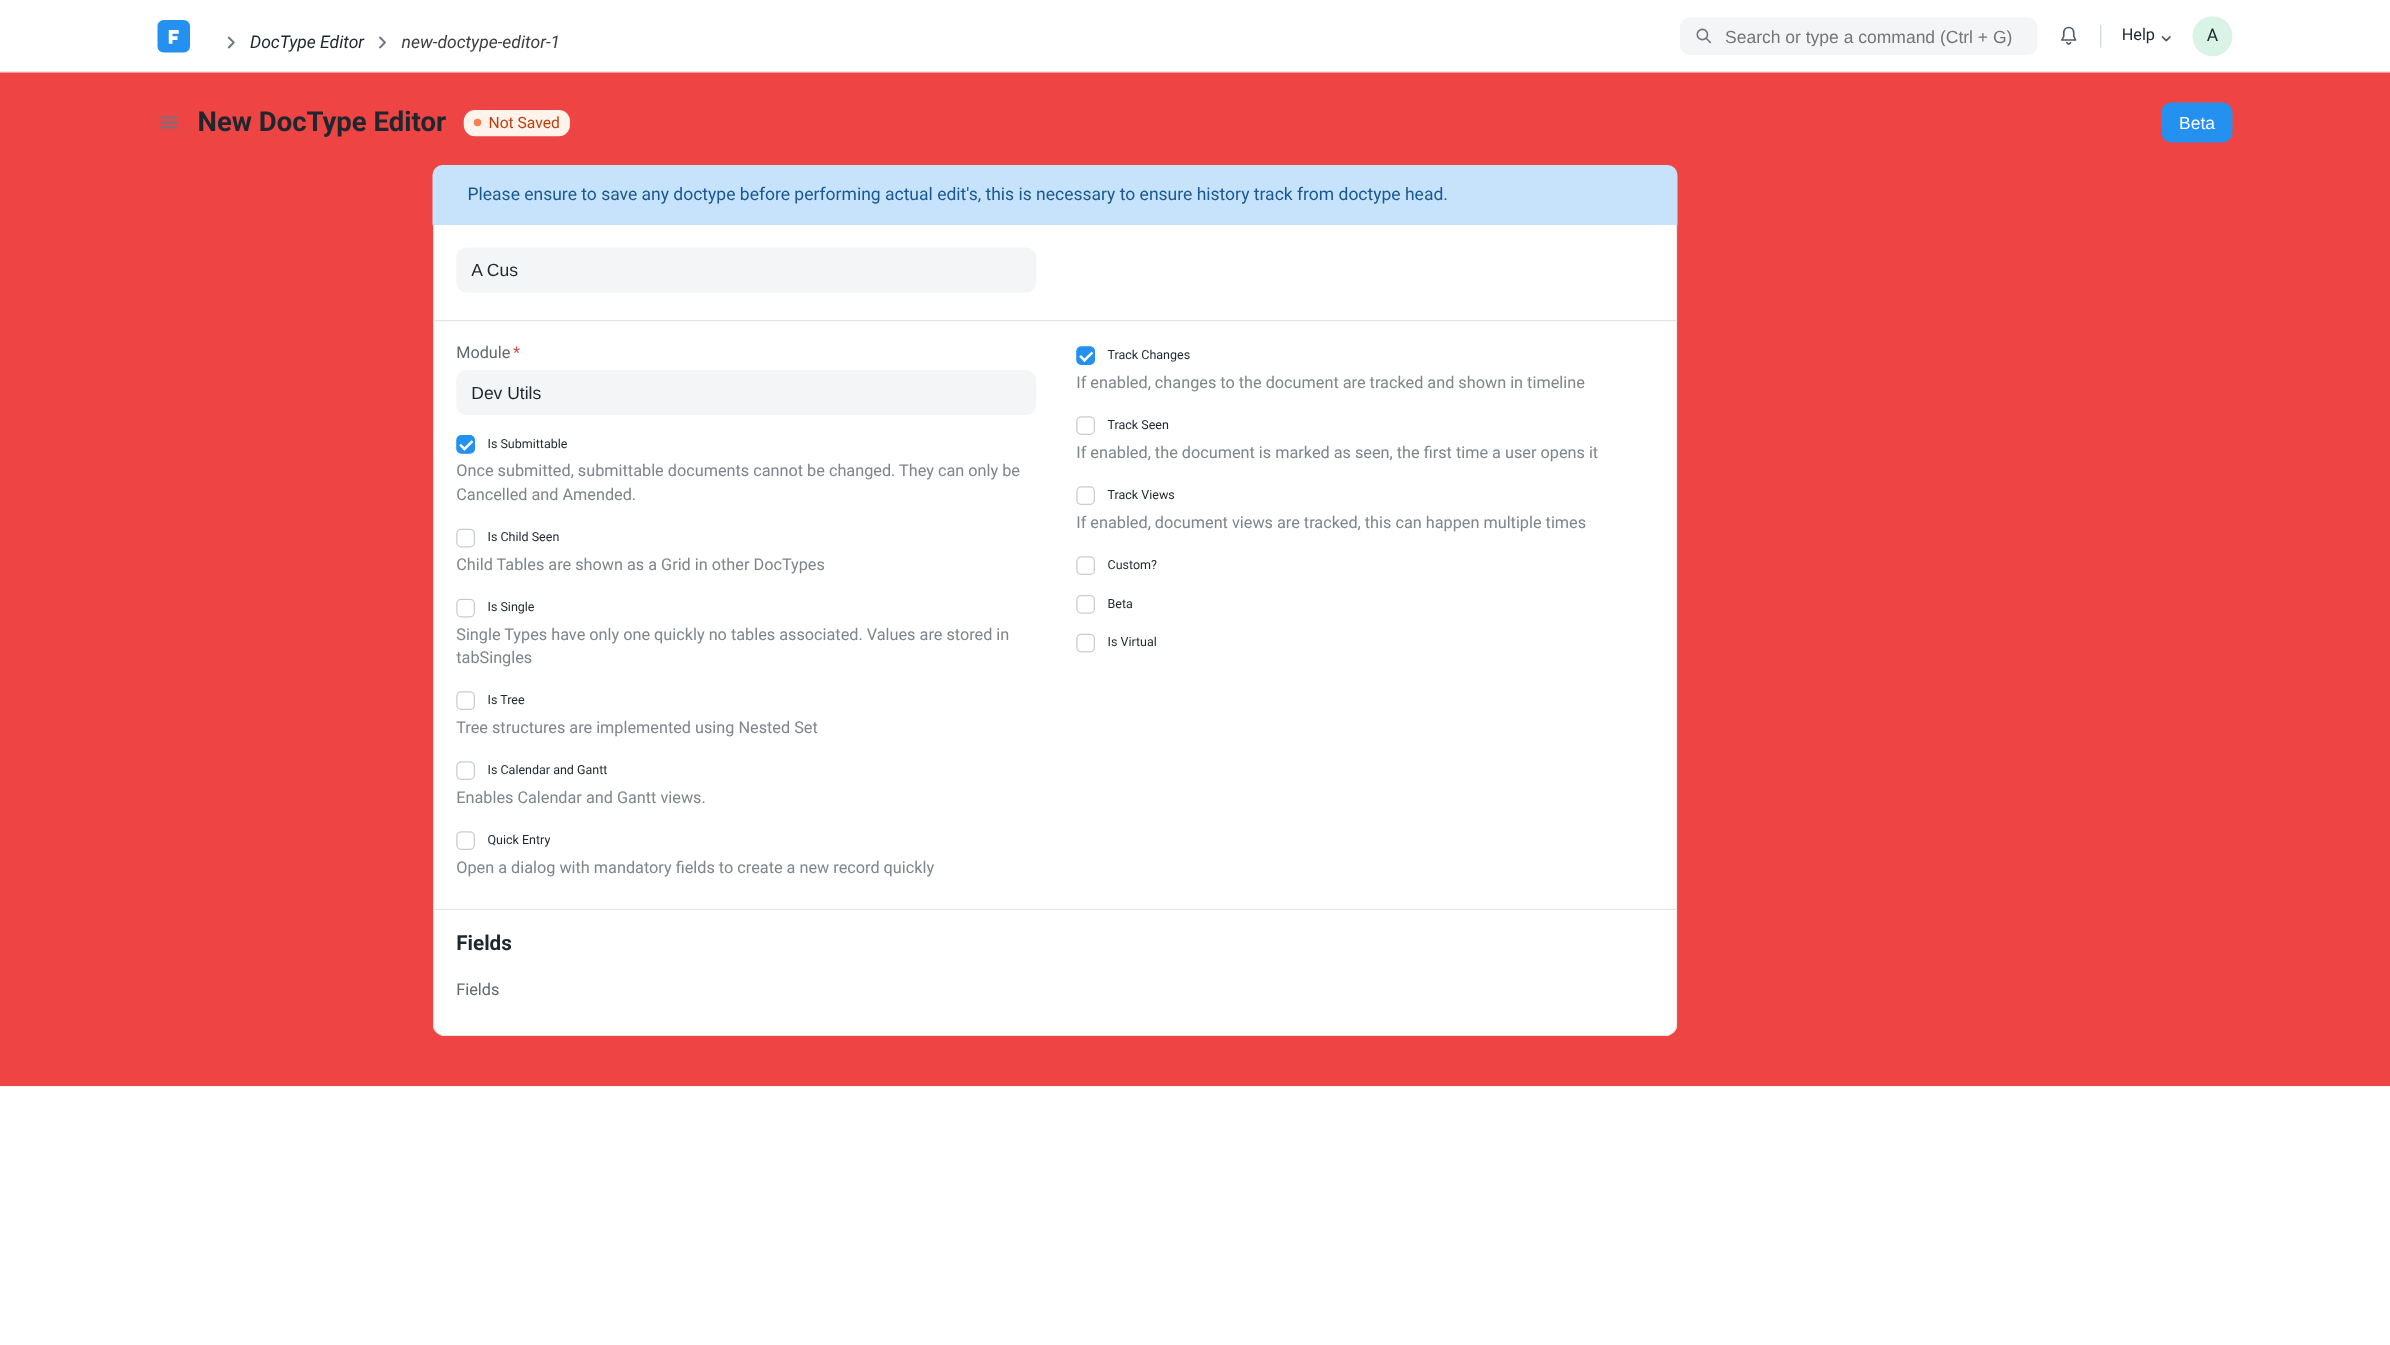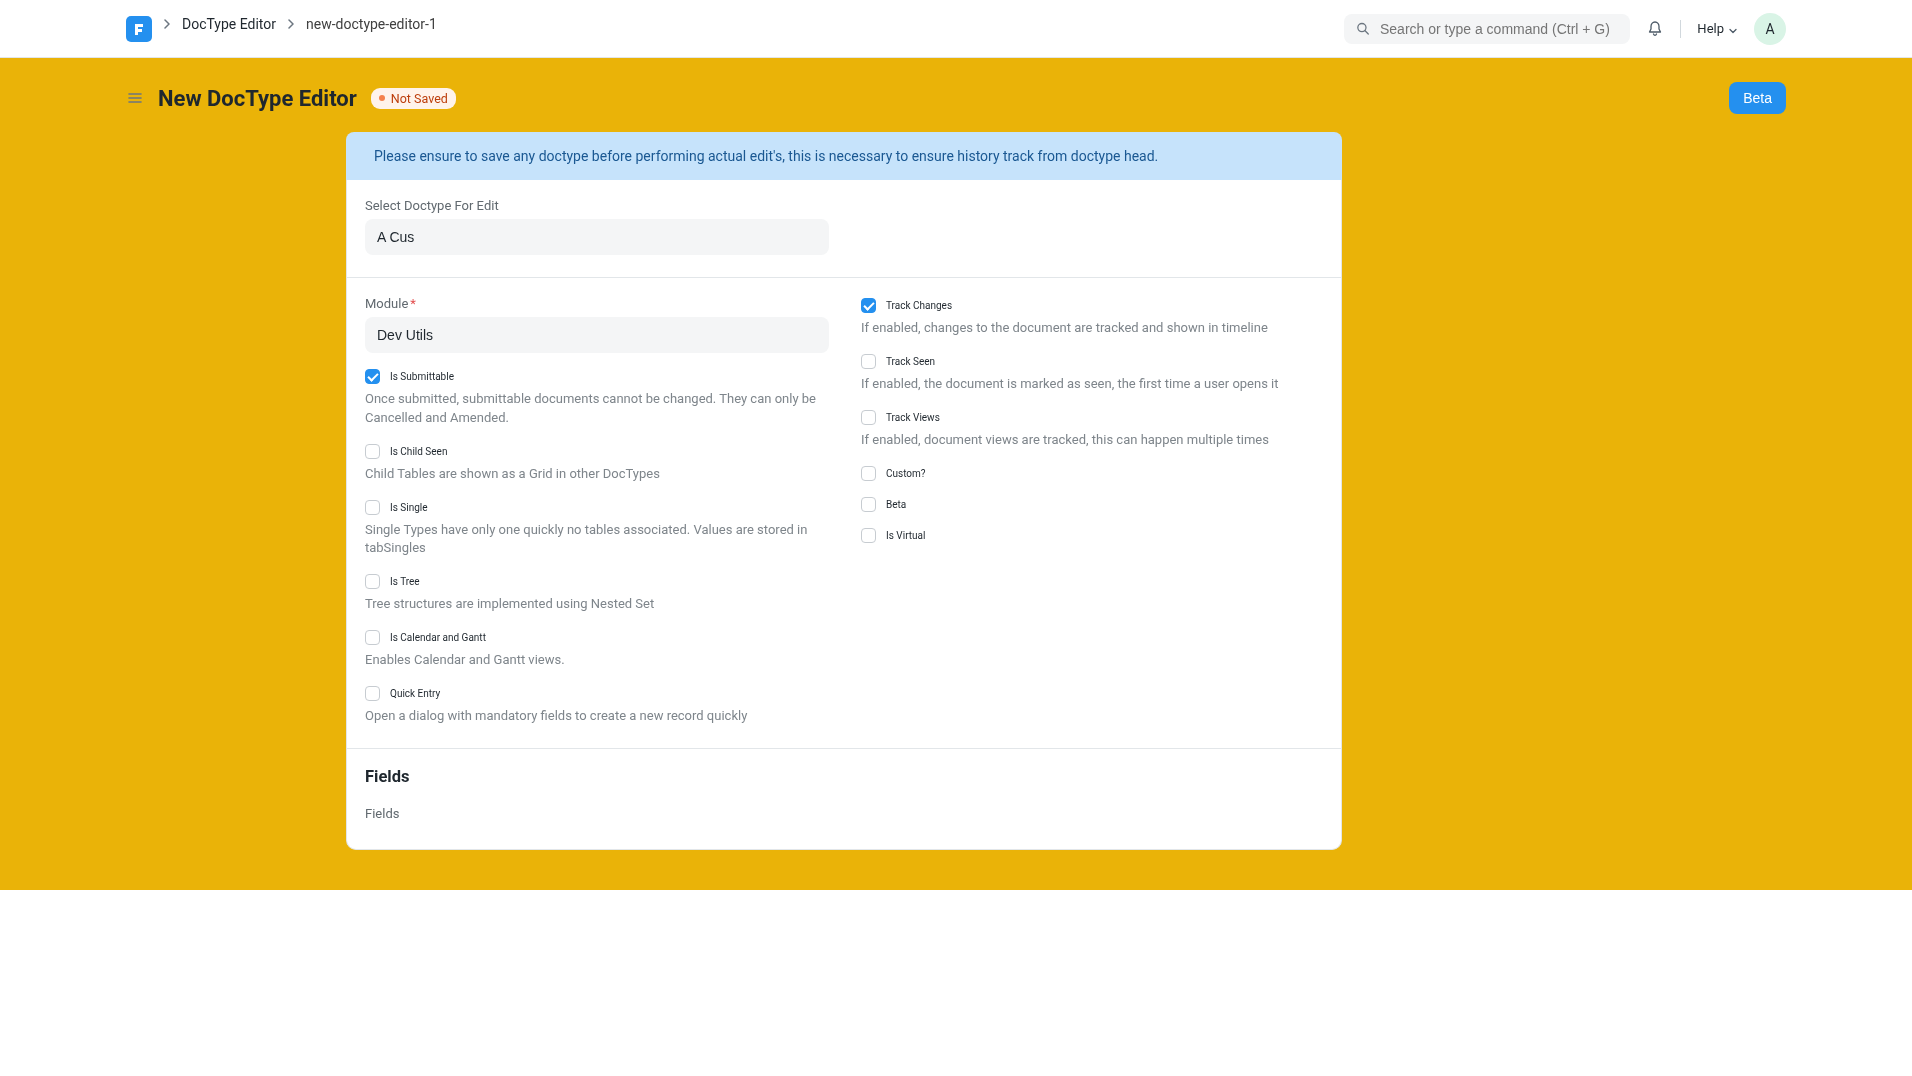--- a/index.html
+++ b/index.html
@@ -1,35 +1,35 @@
 <!DOCTYPE html>
 <html><head>
   <meta charset="utf-8">
   <style>
     * { margin: 0; padding: 0; box-sizing: border-box; }
     body { font-family: -apple-system, BlinkMacSystemFont, "Segoe UI", Roboto, sans-serif; font-size: 14px; color: #1f272e; background: #ffffff; }
     
     
     .navbar { display: flex; align-items: center; justify-content: space-between; padding: 10px 16px; border-bottom: 1px solid #e2e6e9; height: 58px; }
-    .navbar-left { display: flex; align-items: flex-start; gap: 10px; padding-left: 110px; }
+    .navbar-left { display: flex; align-items: flex-end; gap: 28px; padding-left: 110px; font-style: italic; }
     .navbar-right { display: flex; align-items: center; gap: 16px; padding-right: 110px; }
     .logo { width: 26px; height: 26px; background: #2490ef; border-radius: 5px; display: flex; align-items: center; justify-content: center; }
     .breadcrumb { display: flex; align-items: center; gap: 10px; }
     .breadcrumb-link { color: #1f272e; text-decoration: none; font-size: 14px; }
     .breadcrumb-chevron { color: #6c7680; }
     .breadcrumb-current { color: #404040; }
     .search-box { display: flex; align-items: center; background: #f4f5f6; border-radius: 8px; padding: 7px 12px; width: 286px; gap: 10px; }
     .search-box input { border: none; background: transparent; outline: none; width: 100%; font-size: 14px; color: #0369a1; }
     .bell-icon { cursor: pointer; color: #4c5a67; }
     .vdivider { width: 1px; height: 18px; background: #d1d8dd; }
     .help-dropdown { display: flex; align-items: flex-end; gap: 4px; cursor: pointer; font-size: 13px; color: #1f272e; }
     .avatar { width: 32px; height: 32px; border-radius: 50%; background: #d9f4e6; display: flex; align-items: center; justify-content: center; font-size: 14px; color: #1f272e; cursor: pointer; }
     
     
-    .page-wrap { background: #eab308; padding: 0 16px 40px; border-top: 0; }
+    .page-wrap { background: #ef4444; padding: 0 16px 40px; border-top: 0; }
     .page-head { display: flex; align-items: center; justify-content: space-between; padding: 24px 0 18px; padding-left: 110px; padding-right: 110px; }
     .page-head-left { display: flex; align-items: center; gap: 14px; }
     .sidebar-toggle { cursor: pointer; color: #6c7680; }
     .page-title { font-size: 22px; font-weight: 700; }
     .status-pill { display: inline-flex; align-items: center; gap: 6px; background: #fff3eb; color: #bd3e0c; font-size: 12.5px; padding: 3px 8px; border-radius: 9px; }
     .status-pill::before { content: ""; width: 6px; height: 6px; border-radius: 50%; background: #f5814c; display: inline-block; }
     .save-btn { background: #2490ef; color: #fff; border: none; border-radius: 8px; padding: 8px 14px; font-size: 14px; cursor: pointer; font-weight: 500; }
     
     
     .form-container { max-width: 996px; margin: 0 auto 0 330px; }
@@ -122,21 +122,20 @@
     <div>
       <button class="save-btn">Beta</button>
     </div>
   </div>
 
   <div class="form-container">
     <div class="info-banner">Please ensure to save any doctype before performing actual edit's, this is necessary to ensure history track from doctype head.</div>
     <div class="form-card">
 
       <div class="form-section">
-        <label class="control-label">Select Doctype For Edit</label>
         <input class="input-pill" value="A Cus" style="">
       </div>
 
       <div class="form-section">
         <div class="two-col">
           <div class="col">
             <label class="control-label">
               <span>Module</span><span class="req">*</span>
             </label>
             <input class="input-pill" value="Dev Utils" style="">

